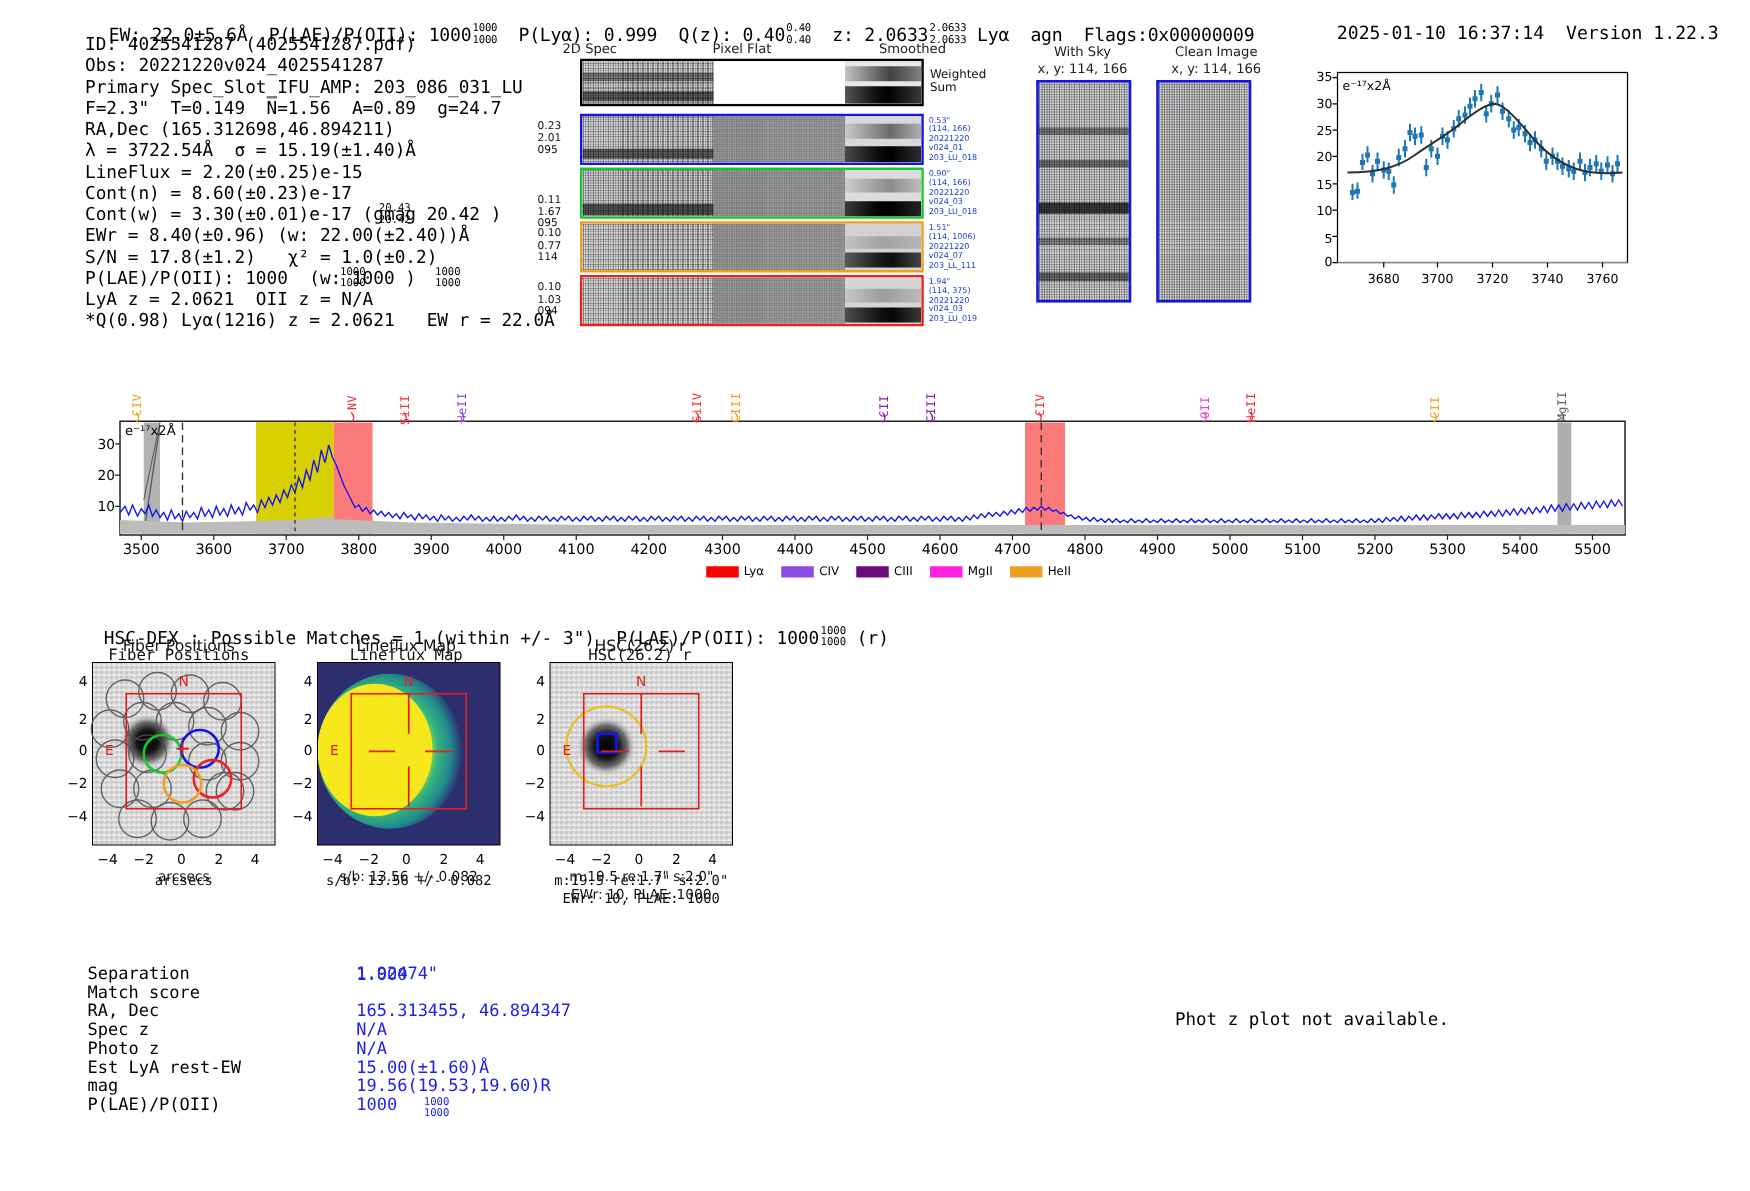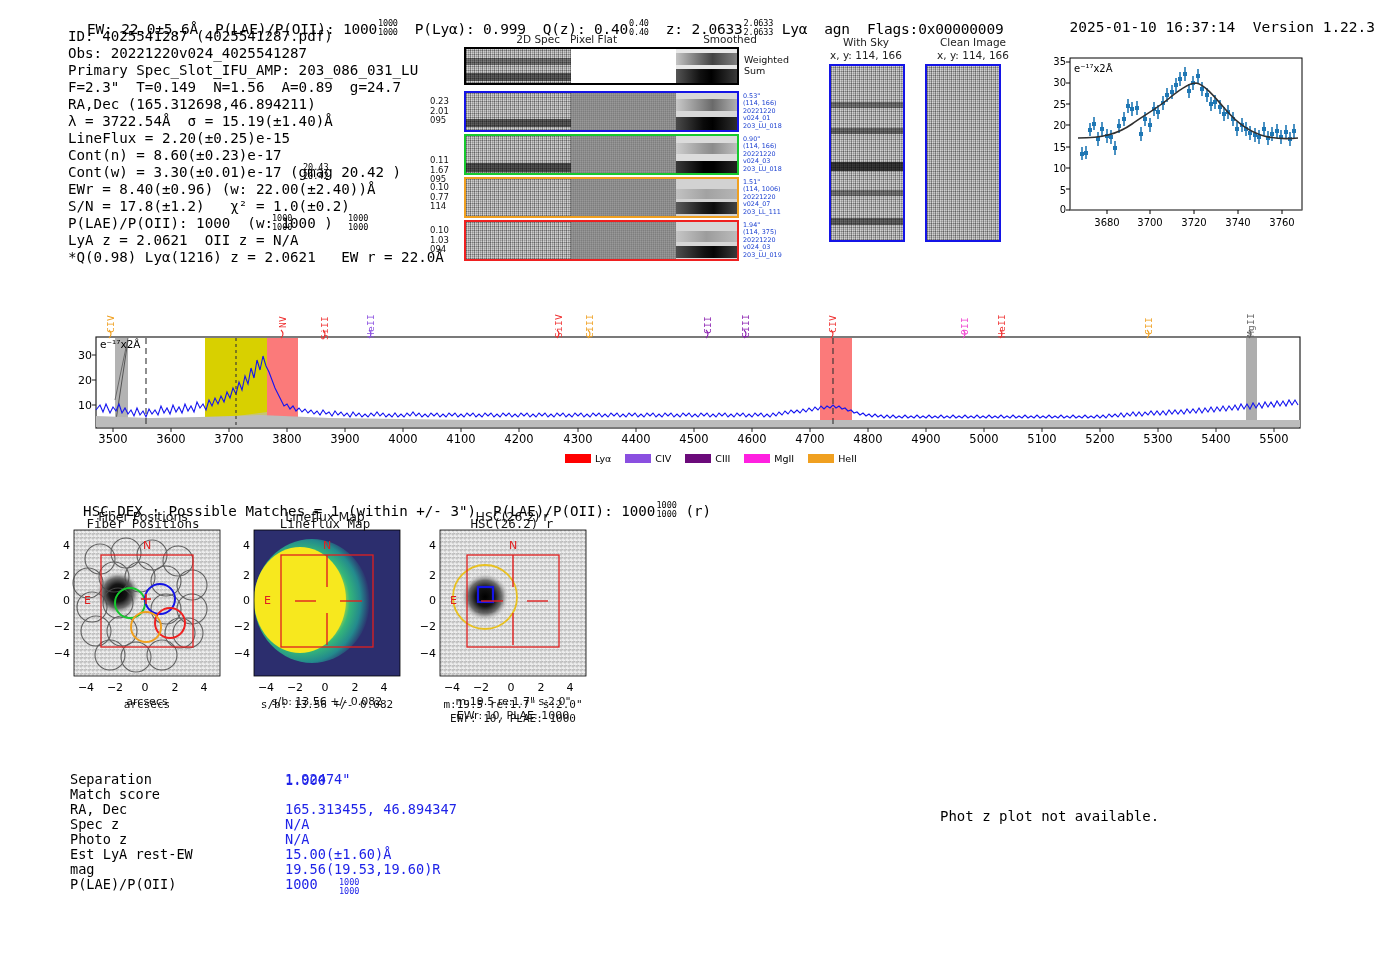--- a/index.html
+++ b/index.html
@@ -93,21 +93,21 @@
 <div class="abs frac" style="left:271px;top:214px;">
     <i>1000</i>
     <i>1000</i>
   </div>
 <div class="abs frac" style="left:347px;top:214px;">
     <i>1000</i>
     <i>1000</i>
   </div>
 
 <div class="abs" id="spec2d">
-  <div class="colhdr sans" style="left:20px;top:0;width:110px;text-align:right;">2D Spec</div>
+  <div class="colhdr sans" style="left:20px;top:0;width:110px;text-align:left;">2D Spec</div>
   <div class="colhdr sans" style="left:140px;top:0;width:110px;text-align:left;">Pixel Flat</div>
   <div class="colhdr sans" style="left:250px;top:0;width:100px;text-align:center;">Smoothed</div>
 
   <div class="specrow" style="left:34px;top:14px;width:275px;height:38px;border:2px solid #000;">
     <div class="cell tex-n" style="left:0;width:105px;">
       <div class="band" style="top:9px;height:7px;background:rgba(0,0,0,.42);"></div>
       <div class="band" style="top:24px;height:8px;background:rgba(0,0,0,.55);"></div>
     </div>
     <div class="cell tex-blank" style="left:105px;width:105px;"></div>
     <div class="cell" style="left:210px;right:0;background:#e8e8e8;">

